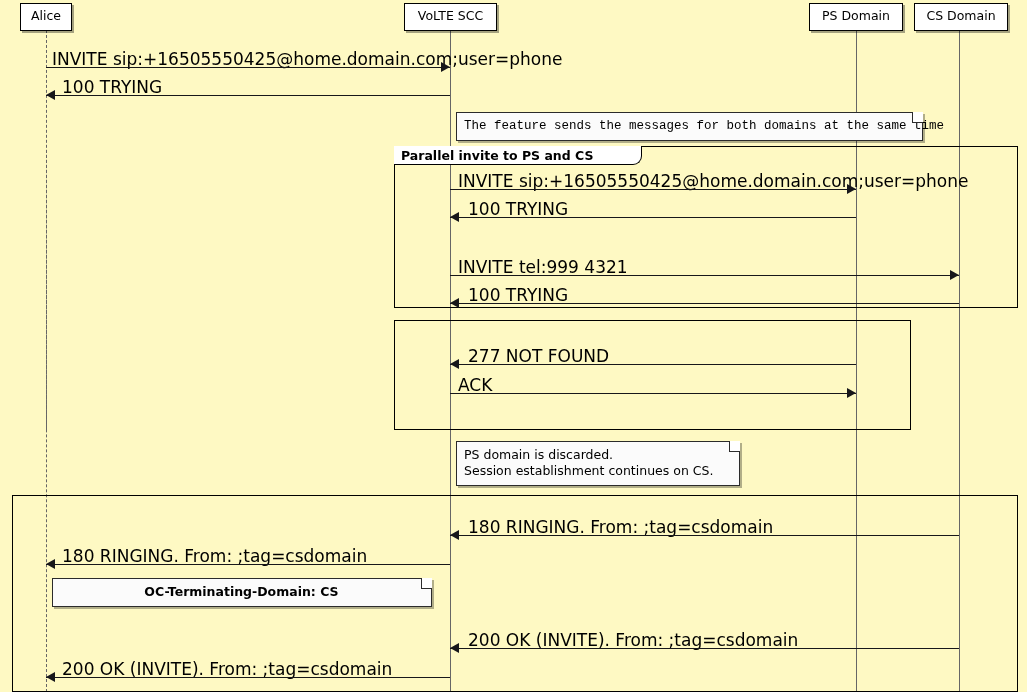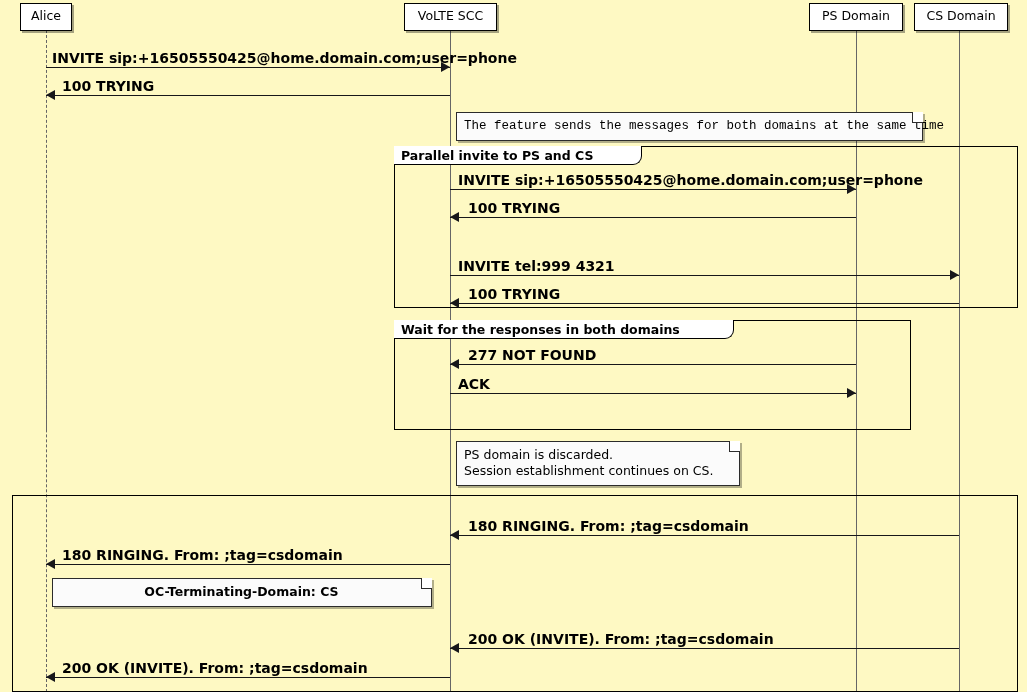--- a/index.html
+++ b/index.html
@@ -58,24 +58,23 @@
     border-left: 9px solid #17171a;
   }
   .arrow-left {
     border-top: 5px solid transparent;
     border-bottom: 5px solid transparent;
     border-right: 9px solid #17171a;
   }
   .msg-label {
     position: absolute;
     white-space: nowrap;
-    font-size: 14px;
+    font-size: 17px;
     line-height: 1;
     color: #000000;
-    font-weight: bold;
   }
   
   .note {
     position: absolute;
     box-sizing: border-box;
     background: #fbfbfb;
     border: 1px solid #2b2b2b;
     box-shadow: 2px 2px 0 rgba(0,0,0,0.30);
     padding: 5px 8px 6px 7px;
     font-size: 12.5px;
@@ -168,23 +167,20 @@
 
   <div class="msg-label" style="left:458px; top:259px;">INVITE tel:999 4321</div>
   <div class="msg-line" style="left:450px; top:275px; width:509px;"></div>
   <div class="arrow-right" style="left:950px; top:270px;"></div>
 
   <div class="msg-label" style="left:468px; top:287px;">100 TRYING</div>
   <div class="msg-line" style="left:450px; top:303px; width:509px;"></div>
   <div class="arrow-left" style="left:450px; top:298px;"></div>
 
   <div class="group" style="left:394px; top:320px; width:517px; height:110px;"></div>
-  <div class="group-tab" style="left:394px; top:320px; width:340px;">
-    <span>Wait for the responses in both domains</span>
-  </div>
 
   <div class="msg-label" style="left:468px; top:348px;">277 NOT FOUND</div>
   <div class="msg-line" style="left:450px; top:364px; width:406px;"></div>
   <div class="arrow-left" style="left:450px; top:359px;"></div>
 
   <div class="msg-label" style="left:458px; top:377px;">ACK</div>
   <div class="msg-line" style="left:450px; top:393px; width:406px;"></div>
   <div class="arrow-right" style="left:847px; top:388px;"></div>
 
   <div class="note" style="left:456px; top:441px; width:284px;">

